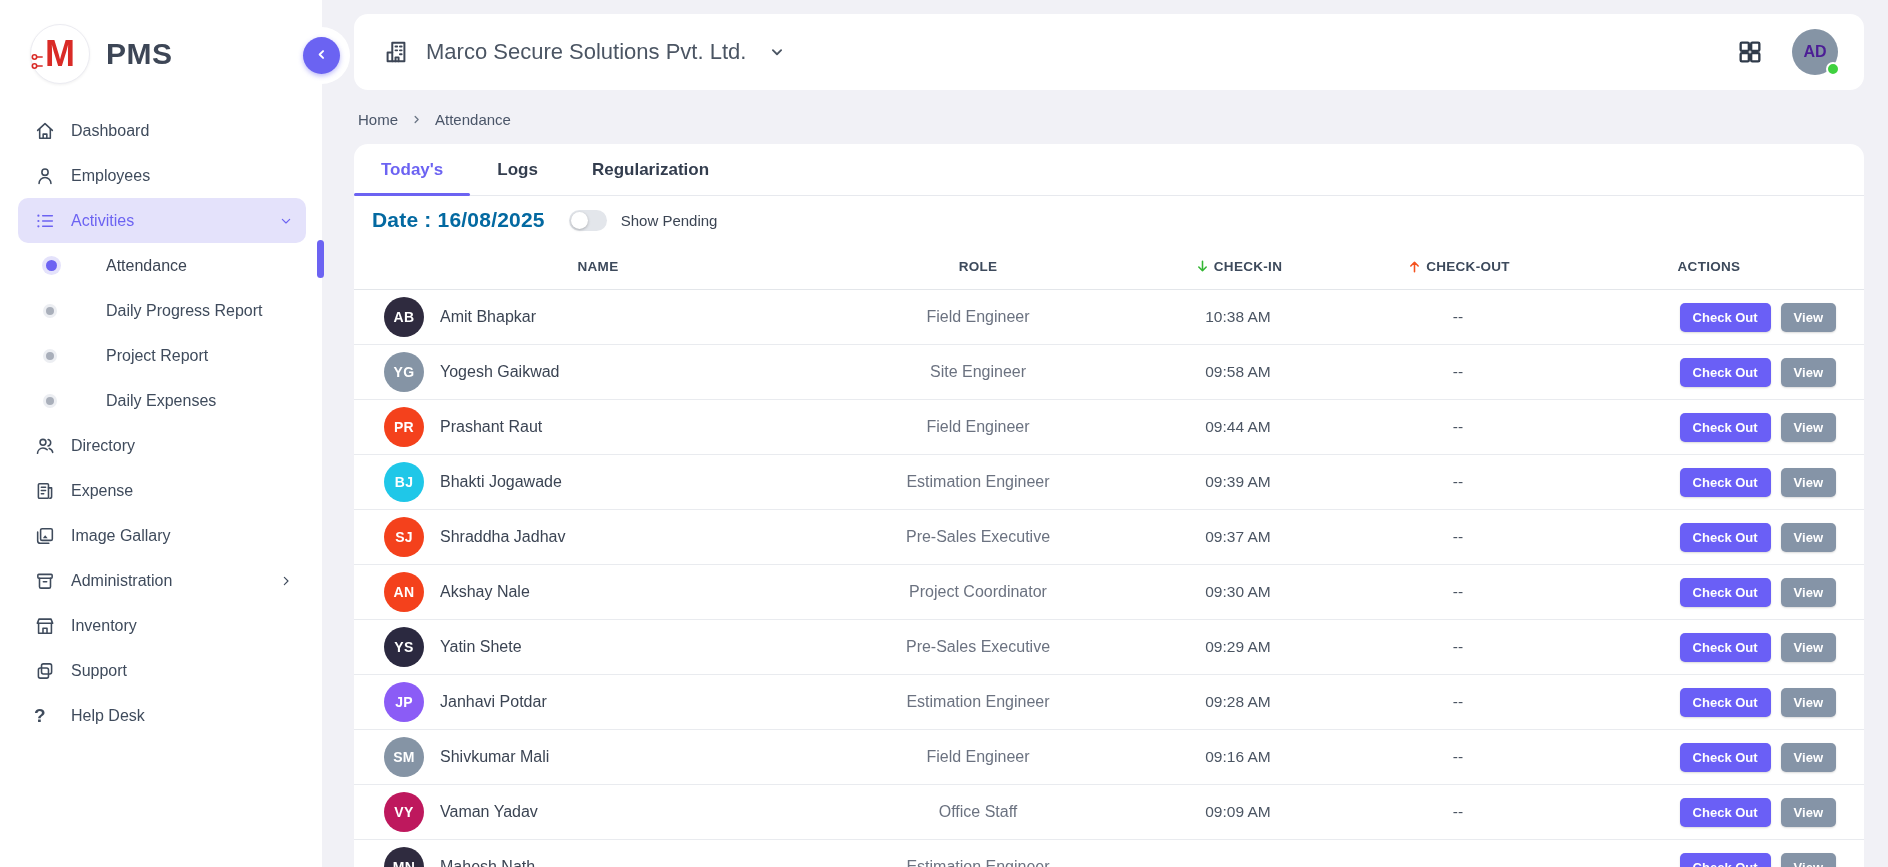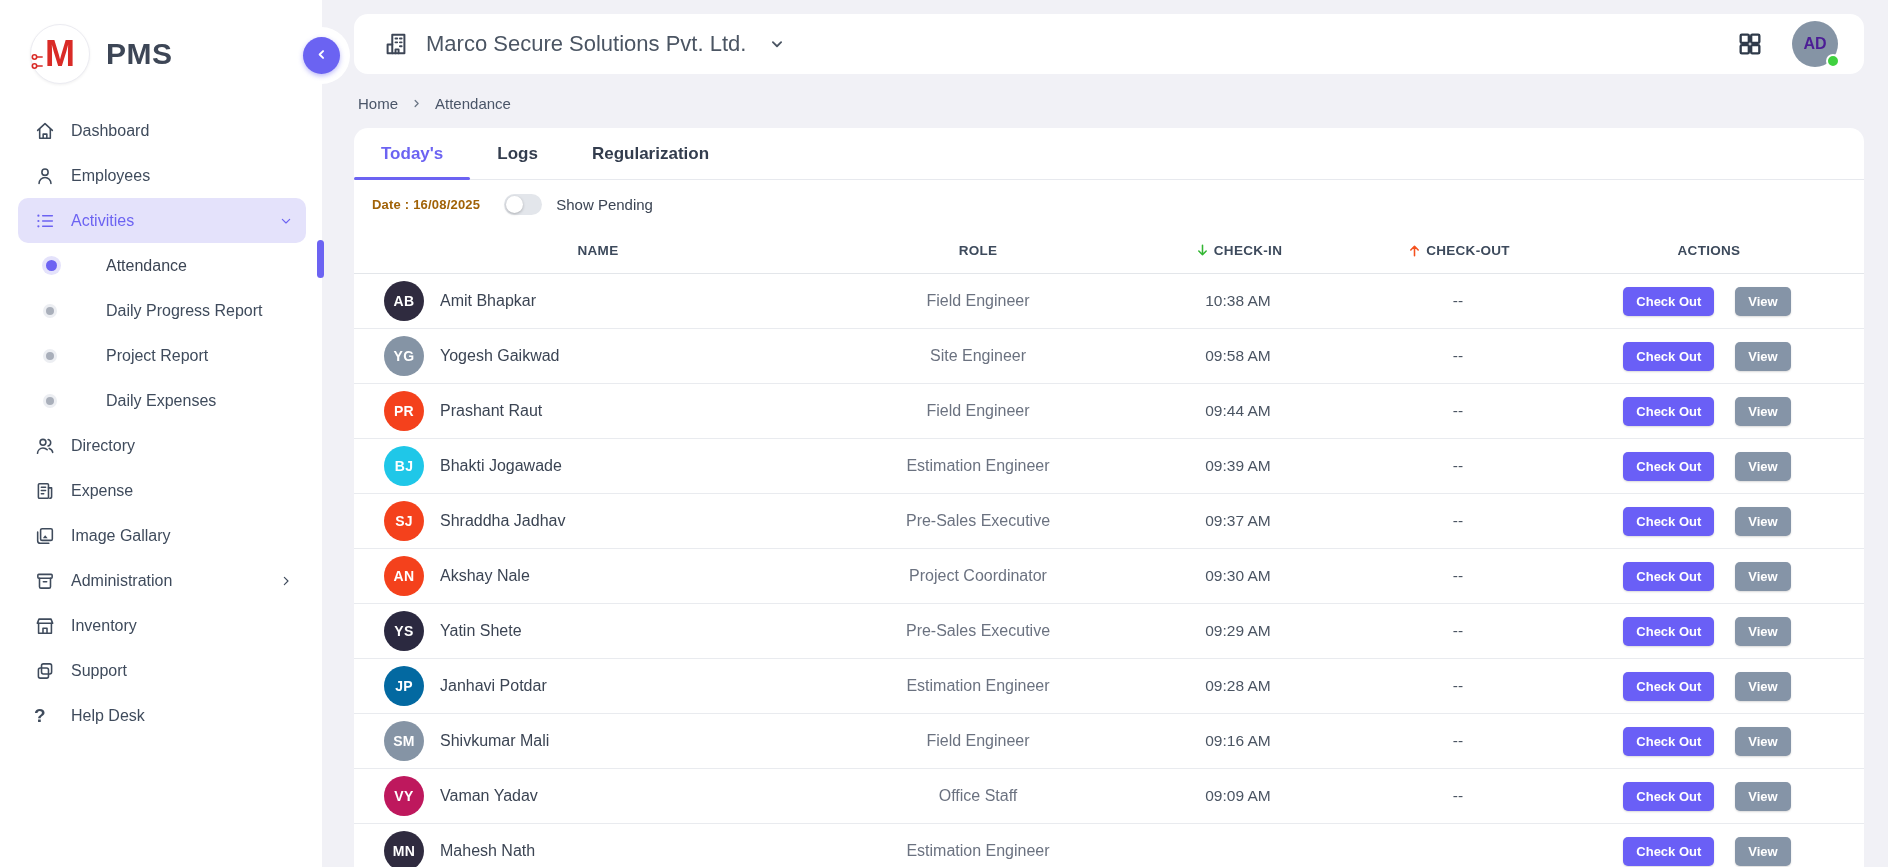--- a/index.html
+++ b/index.html
@@ -33,21 +33,21 @@
   .help-q { font-size:19px; font-weight:bold; width:22px; text-align:center; margin-right:15px; color:#3f4b5c; }
   .active-bar { position:absolute; right:-2px; top:240px; width:7px; height:38px; border-radius:4px; background:#6c63f2; }
   .collapse-notch { position:fixed; left:293px; top:27px; width:57px; height:57px; border-radius:50%; background:#fff; z-index:6; }
   .collapse-btn { position:fixed; left:303px; top:37px; width:37px; height:37px; border-radius:50%;
                   background:#6b63f2; color:#fff; display:flex; align-items:center; justify-content:center;
                   border:none; cursor:pointer; z-index:7; box-shadow:0 2px 5px rgba(107,99,242,.45); }
   .collapse-btn svg { width:15px; height:15px; }
 
   
   .main { margin-left:322px; padding:14px 24px 0 32px; }
-  .topbar { height:60px; background:#fff; border-radius:14px; display:flex; align-items:center;
+  .topbar { height:76px; background:#fff; border-radius:14px; display:flex; align-items:center;
             justify-content:space-between; padding:0 26px 0 28px; }
   .company { display:flex; align-items:center; gap:16px; cursor:pointer; }
   .company .ico { width:28px; height:28px; color:#3d4656; display:inline-flex; }
   .company .ico svg { width:28px; height:28px; }
   .company-name { font-size:22px; font-weight:500; color:#4b5563; }
   .company .chev { width:18px; height:18px; color:#4b5563; display:inline-flex; margin-left:6px; }
   .company .chev svg { width:18px; height:18px; stroke-width:2.4; }
   .top-right { display:flex; align-items:center; gap:28px; }
   .grid-btn { width:28px; height:28px; color:#2f3a4a; display:inline-flex; cursor:pointer; background:none; border:none; }
   .grid-btn svg { width:28px; height:28px; }
@@ -64,21 +64,21 @@
 
   .card { background:#fff; border-radius:14px; height:1000px; overflow:hidden; }
   .tabs { display:flex; height:52px; border-bottom:1px solid #e7e9ee; }
   .tab { position:relative; display:flex; align-items:center; padding:0 27px; font-size:17px;
          font-weight:600; color:#333d4e; cursor:pointer; }
   .tab.active { color:#6c63f2; }
   .tab.active::after { content:""; position:absolute; left:0; right:0; bottom:-1px; height:3px;
                        background:#6c63f2; border-radius:2px; }
 
   .filter-row { display:flex; align-items:center; height:48px; padding:0 18px; gap:14px; }
-  .date-label { font-size:13px; font-weight:bold; color:#a16207; letter-spacing:.2px; }
+  .date-label { font-size:21px; font-weight:bold; color:#0369a1; letter-spacing:.2px; }
   .toggle { width:38px; height:21px; border-radius:11px; background:#e3e6eb; position:relative;
             cursor:pointer; border:none; margin-left:10px; flex:none; }
   .toggle .knob { position:absolute; left:2px; top:2px; width:17px; height:17px; border-radius:50%;
                   background:#fff; box-shadow:0 1px 3px rgba(0,0,0,.25); }
   .toggle-label { font-size:15px; color:#3b4453; }
 
   .grid-cols { display:grid; grid-template-columns:440px 320px 200px 240px 1fr; align-items:center; padding:0 24px; }
   .thead { height:46px; border-bottom:1px solid #e3e6ea; }
   .th { text-align:center; font-size:13.5px; font-weight:bold; color:#3d4a5c; letter-spacing:.3px;
         display:flex; align-items:center; justify-content:center; gap:3px; }
@@ -88,21 +88,21 @@
   .sort-ico.red { color:#f4511e; }
 
   .trow { height:55px; border-bottom:1px solid #e9ebef; }
   .name-cell { display:flex; align-items:center; gap:16px; padding-left:6px; }
   .avatar { width:40px; height:40px; border-radius:50%; color:#fff; display:flex; align-items:center;
             justify-content:center; flex:none; }
   .avatar i { font-style:normal; font-size:14px; font-weight:bold; letter-spacing:.3px; }
   .pname { font-size:16px; color:#3b4453; }
   .cell.role { text-align:center; font-size:16px; color:#6b7280; }
   .cell.time { text-align:center; font-size:15.5px; color:#4b5563; }
-  .cell.actions { display:flex; justify-content:center; gap:21px; padding-right:4px; }
+  .cell.actions { display:flex; justify-content:flex-end; gap:10px; padding-right:4px; }
   .btn-co { background:#6a5ff6; color:#fff; border:none; border-radius:5px; font-size:13px; font-weight:bold;
             padding:7px 13px; cursor:pointer; font-family:inherit; box-shadow:0 1px 2px rgba(0,0,0,.15); }
   .btn-view { background:#8594a7; color:#fff; border:none; border-radius:5px; font-size:13px; font-weight:bold;
               padding:7px 13px; cursor:pointer; font-family:inherit; box-shadow:0 1px 2px rgba(0,0,0,.15); }
 </style>
 </head>
 <body>
 
 <aside class="sidebar">
   <div class="logo-row">
@@ -464,21 +464,21 @@
           <div class="cell role">Pre-Sales Executive</div>
           <div class="cell time">09:29 AM</div>
           <div class="cell time">--</div>
           <div class="cell actions">
             <button class="btn-co">Check Out</button>
             <button class="btn-view">View</button>
           </div>
         </div>
         <div class="grid-cols trow">
           <div class="cell name-cell">
-            <span class="avatar" style="background: #0369a1; justify-content: center;">
+            <span class="avatar" style="background: #8b5cf6; justify-content: center;">
               <i>JP</i>
             </span>
             <span class="pname">Janhavi Potdar</span>
           </div>
           <div class="cell role">Estimation Engineer</div>
           <div class="cell time">09:28 AM</div>
           <div class="cell time">--</div>
           <div class="cell actions">
             <button class="btn-co">Check Out</button>
             <button class="btn-view">View</button>

